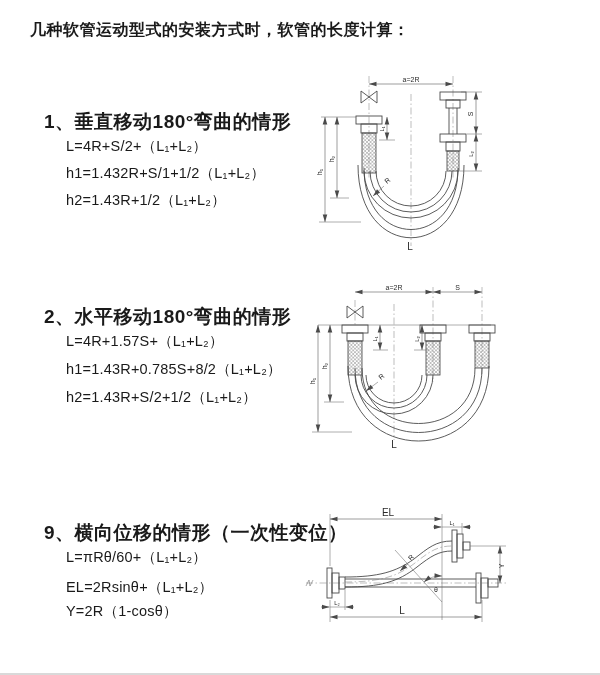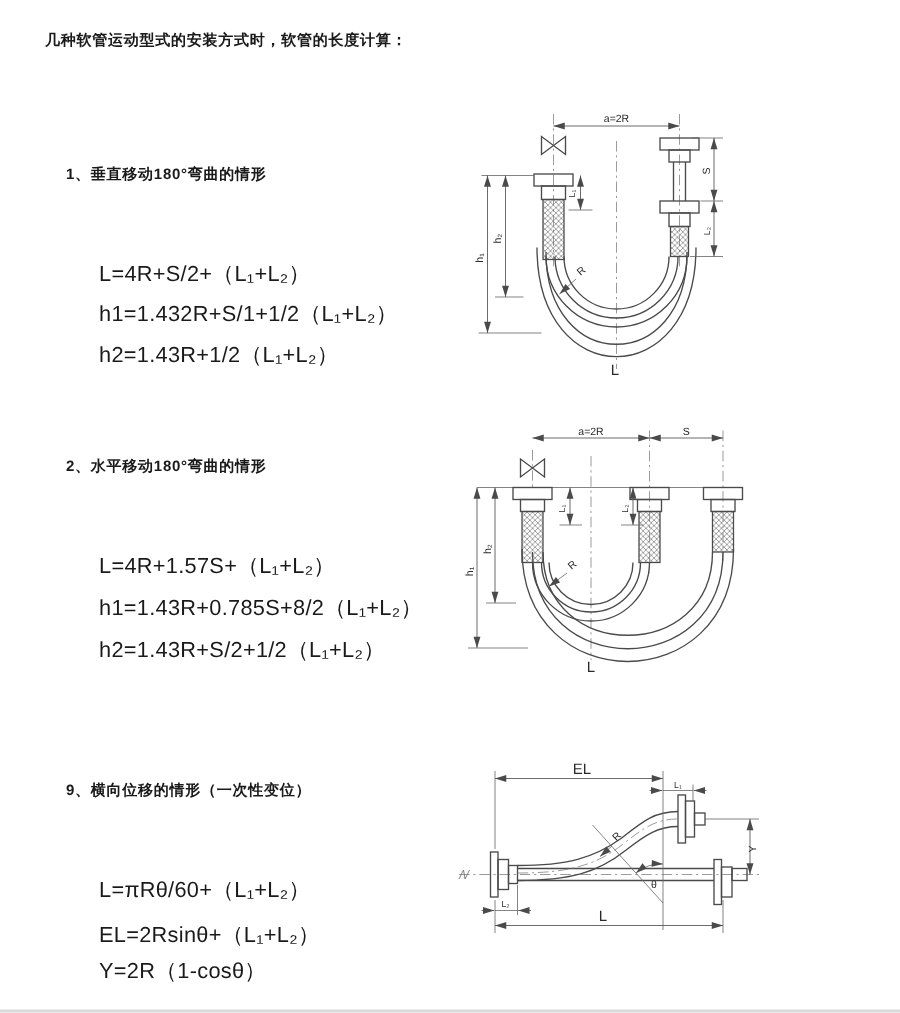--- a/index.html
+++ b/index.html
@@ -4,31 +4,30 @@
 <style>
   html,body{margin:0;padding:0;}
   body{
     width:600px;height:675px;position:relative;overflow:hidden;
     background:#ffffff;color:#1a1a1a;
     font-family:"Liberation Sans","DejaVu Sans",sans-serif;
     border-bottom:2px solid #d9d9d9;box-sizing:border-box;
   }
   .page-title{
     position:absolute;left:30px;top:20px;
-    font-size:10px;font-weight:bold;letter-spacing:0.5px;
+    font-size:16px;font-weight:bold;letter-spacing:0.5px;
   }
   .sec-heading{
     position:absolute;left:44px;
-    font-size:10px;font-weight:bold;letter-spacing:0.5px;
+    font-size:19px;font-weight:bold;letter-spacing:0.5px;
   }
   .formula{
     position:absolute;left:66px;
     font-size:14.5px;font-weight:normal;letter-spacing:0.2px;
     font-family:"Liberation Sans","DejaVu Sans",sans-serif;
-    margin-top:36px;
   }
   .diagram{position:absolute;}
   
   .ln{stroke:#4a4a4a;stroke-width:0.9;fill:none;}
   .thin{stroke:#6a6a6a;stroke-width:0.55;fill:none;}
   .dim{stroke:#5a5a5a;stroke-width:0.6;fill:none;}
   .cl{stroke:#7a7a7a;stroke-width:0.5;stroke-dasharray:7 2.5 1.5 2.5;fill:none;}
   .hat{fill:url(#hatch);stroke:#4a4a4a;stroke-width:0.85;}
   svg text{font-family:"Liberation Sans","DejaVu Sans",sans-serif;fill:#2a2a2a;}
   .dt{font-size:7px;}

